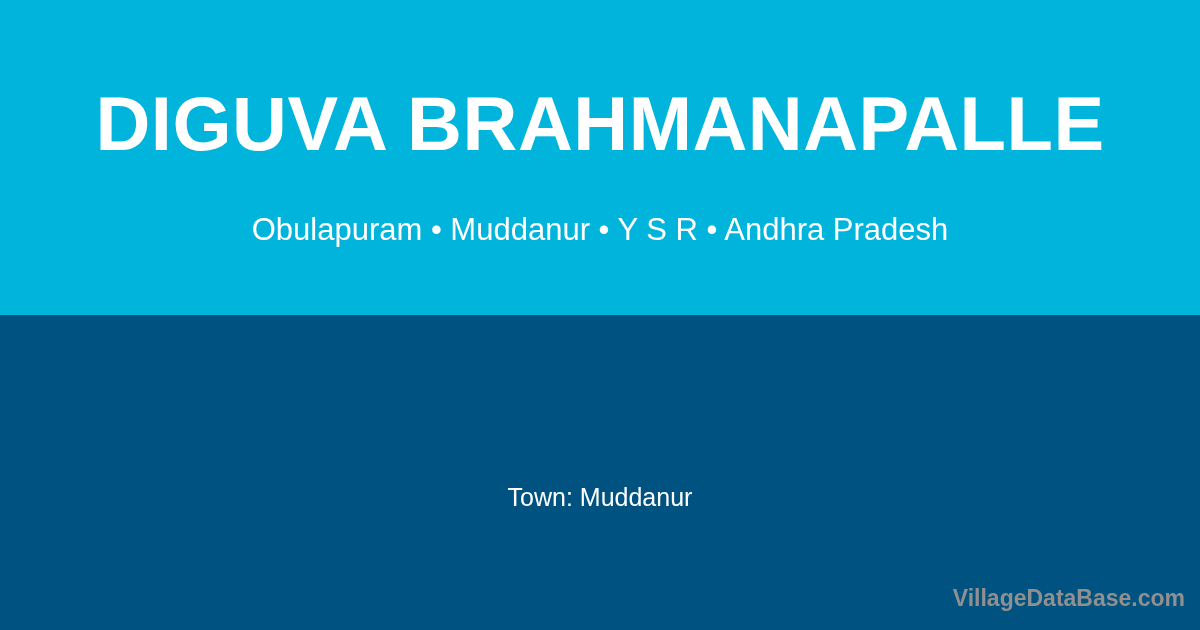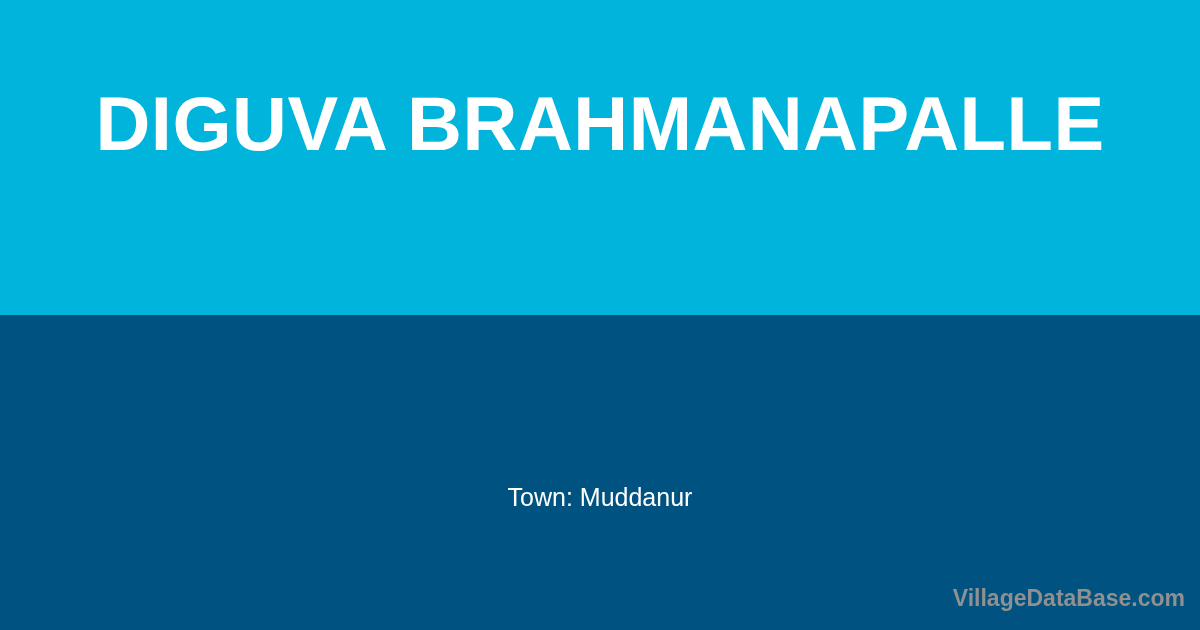--- a/index.html
+++ b/index.html
@@ -35,22 +35,22 @@
     height: 315px;
     background: #005380;
   }
   .header-inner {
     position: absolute;
     left: 0;
     top: 0;
     width: 1200px;
     height: 315px;
     display: flex;
-    flex-direction: row;
-    align-items: flex-start;
+    flex-direction: column;
+    align-items: flex-end;
     justify-content: flex-start;
     gap: 24px;
   }
   .village-title {
     margin: 0;
     padding: 0;
     width: 1200px;
     text-align: center;
     color: #ffffff;
     font-family: "Liberation Sans", sans-serif;
@@ -109,20 +109,21 @@
 </head>
 <body>
 
 <div class="card">
 
   <div class="band-top"></div>
   <div class="band-bottom"></div>
 
   <div class="header-inner">
     <h1 class="village-title">DIGUVA BRAHMANAPALLE</h1>
+    <div class="village-breadcrumb">Obulapuram • Muddanur • Y S R • Andhra Pradesh</div>
   </div>
 
   <div class="body-inner">
     <div class="town-line">Town: Muddanur</div>
   </div>
 
   <div class="watermark">VillageDataBase.com</div>
 
 </div>
 

